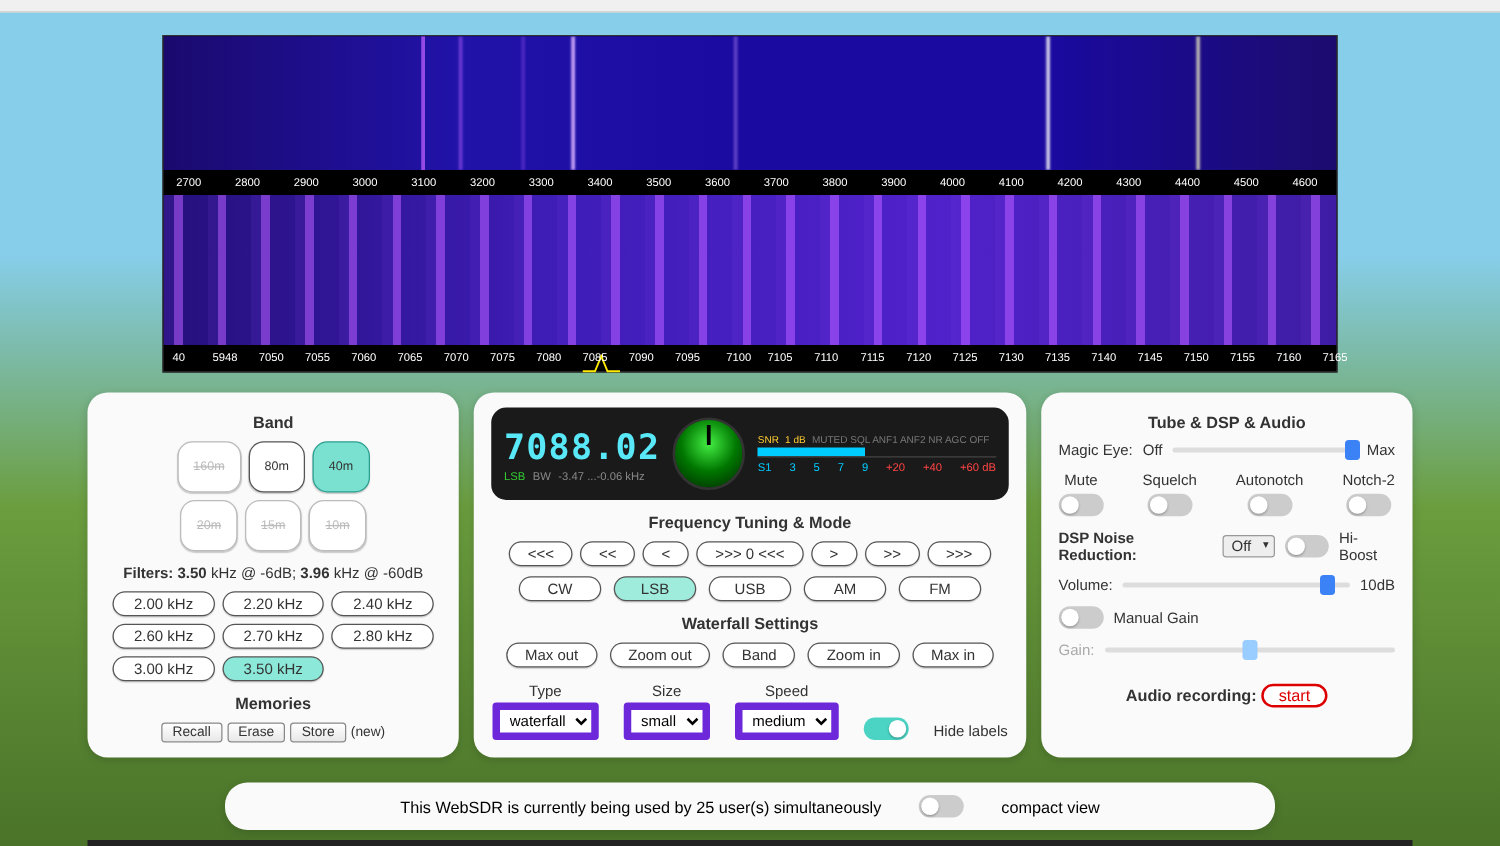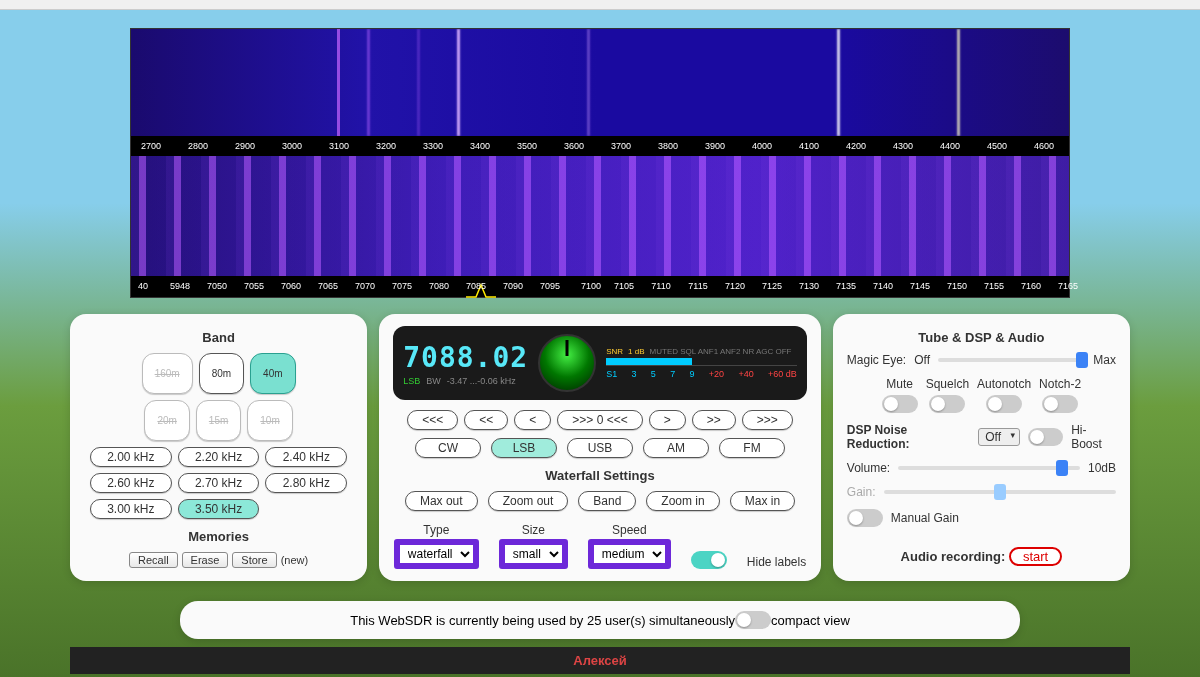--- a/index.html
+++ b/index.html
@@ -54,28 +54,28 @@
 .wf-row{display:flex;justify-content:center;gap:10px;margin-bottom:12px}
 .wbtn{border:1.5px solid #555;border-radius:10px;padding:2px 14px;font-size:12px;background:#fff;cursor:pointer;box-shadow:0 1px 1px rgba(0,0,0,.2)}
 .sel-row{display:flex;justify-content:center;gap:20px;align-items:flex-end}
 .sel-col{display:flex;flex-direction:column;align-items:center;gap:2px;font-size:12px}
 .sel-col select{font-size:12px;padding:1px 4px;border:6px solid #6d28d9;border-radius:3px;background:#fff}
 .toggle{width:36px;height:18px;background:#ccc;border-radius:9px;position:relative;cursor:pointer}
 .toggle::after{content:"";position:absolute;width:14px;height:14px;background:#fff;border-radius:50%;top:2px;left:2px;box-shadow:0 1px 2px rgba(0,0,0,.3)}
 .toggle.on{background:#4bd4c4}
 .toggle.on::after{left:20px}
 .r-row{display:flex;align-items:center;gap:8px;font-size:12px;margin-bottom:10px}
-.r-row.j{justify-content:center}
+.r-row.j{justify-content:space-between}
 .slider{flex:1;height:4px;background:#ddd;border-radius:2px;position:relative}
 .slider .thumb{position:absolute;width:12px;height:16px;background:#3b82f6;border-radius:3px;top:-6px;transform:translateX(-50%)}
 .dd{border:1px solid #999;background:#eee;border-radius:3px;padding:1px 18px 1px 6px;font-size:12px;position:relative}
 .dd::after{content:"▾";position:absolute;right:4px;font-size:9px}
 .rec-row{text-align:center;font-size:13px;font-weight:bold;margin-top:20px}
 .rec-btn{border:2px solid #d00;color:#d00;border-radius:12px;padding:0 12px;background:#fff;font-size:13px;cursor:pointer}
-.status-bar{width:840px;margin:20px auto 0;background:#fafafa;border-radius:18px;padding:10px 20px;display:flex;align-items:center;justify-content:center;font-size:13px;box-shadow:0 2px 8px rgba(0,0,0,.15)}
+.status-bar{width:840px;margin:20px auto 0;background:#fafafa;border-radius:18px;padding:10px 20px;display:flex;align-items:center;justify-content:center;gap:30px;font-size:13px;box-shadow:0 2px 8px rgba(0,0,0,.15)}
 .footer{width:1060px;margin:8px auto 0;background:#222;color:#d44;text-align:center;padding:6px;font-size:13px;font-weight:bold}
 .tcol{display:flex;flex-direction:column;align-items:center;gap:4px;font-size:12px}
 </style>
 </head>
 <body>
 
 <div class="top-bar"></div>
 
 <div class="waterfall-container">
   <div class="waterfall-top"></div>
@@ -143,20 +143,23 @@
     <div class="band-row">
       <span class="pill disabled">160m</span>
       <span class="pill">80m</span>
       <span class="pill active">40m</span>
     </div>
     <div class="band-row">
       <span class="pill disabled">20m</span>
       <span class="pill disabled">15m</span>
       <span class="pill disabled">10m</span>
     </div>
+    <div class="filter-text">
+      <b>Filters:</b>&nbsp;<b>3.50</b> <span>kHz @ -6dB;</span> <b>3.96</b> <span>kHz @ -60dB</span>
+    </div>
     <div class="fbtn-grid">
       <span class="fbtn">2.00 kHz</span>
       <span class="fbtn">2.20 kHz</span>
       <span class="fbtn">2.40 kHz</span>
       <span class="fbtn">2.60 kHz</span>
       <span class="fbtn">2.70 kHz</span>
       <span class="fbtn">2.80 kHz</span>
       <span class="fbtn">3.00 kHz</span>
       <span class="fbtn active">3.50 kHz</span>
     </div>
@@ -192,20 +195,21 @@
             <span class="g">3</span>
             <span class="g">5</span>
             <span class="g">7</span>
             <span class="g">9</span>
             <span class="r">+20</span>
             <span class="r">+40</span>
             <span class="r">+60 dB</span>
           </div>
       </div>
     </div>
+    <h4>Frequency Tuning &amp; Mode</h4>
     <div class="tune-row">
       <span class="tbtn">&lt;&lt;&lt;</span>
       <span class="tbtn">&lt;&lt;</span>
       <span class="tbtn">&lt;</span>
       <span class="tbtn">&gt;&gt;&gt; 0 &lt;&lt;&lt;</span>
       <span class="tbtn">&gt;</span>
       <span class="tbtn">&gt;&gt;</span>
       <span class="tbtn">&gt;&gt;&gt;</span>
     </div>
     <div class="mode-row">
@@ -275,29 +279,29 @@
       <div class="toggle"></div>
       <span>Hi-Boost</span>
     </div>
     <div class="r-row">
       <span>Volume:</span>
       <div class="slider">
           <div class="thumb" style="left:90%"></div>
         </div>
       <span>10dB</span>
     </div>
+    <div class="r-row">
+      <div class="toggle"></div>
+      <span>Manual Gain</span>
+    </div>
     <div class="r-row" style="color:#aaa">
       <span>Gain:</span>
       <div class="slider">
           <div class="thumb" style="left:50%;background:#9cf"></div>
         </div>
-    </div>
-    <div class="r-row">
-      <div class="toggle"></div>
-      <span>Manual Gain</span>
     </div>
     <div class="rec-row">
       <span>Audio recording:</span>
       <button class="rec-btn">start</button>
     </div>
   </div>
 </div>
 
 <div class="status-bar">
   <span>This WebSDR is currently being used by 25 user(s) simultaneously</span>

